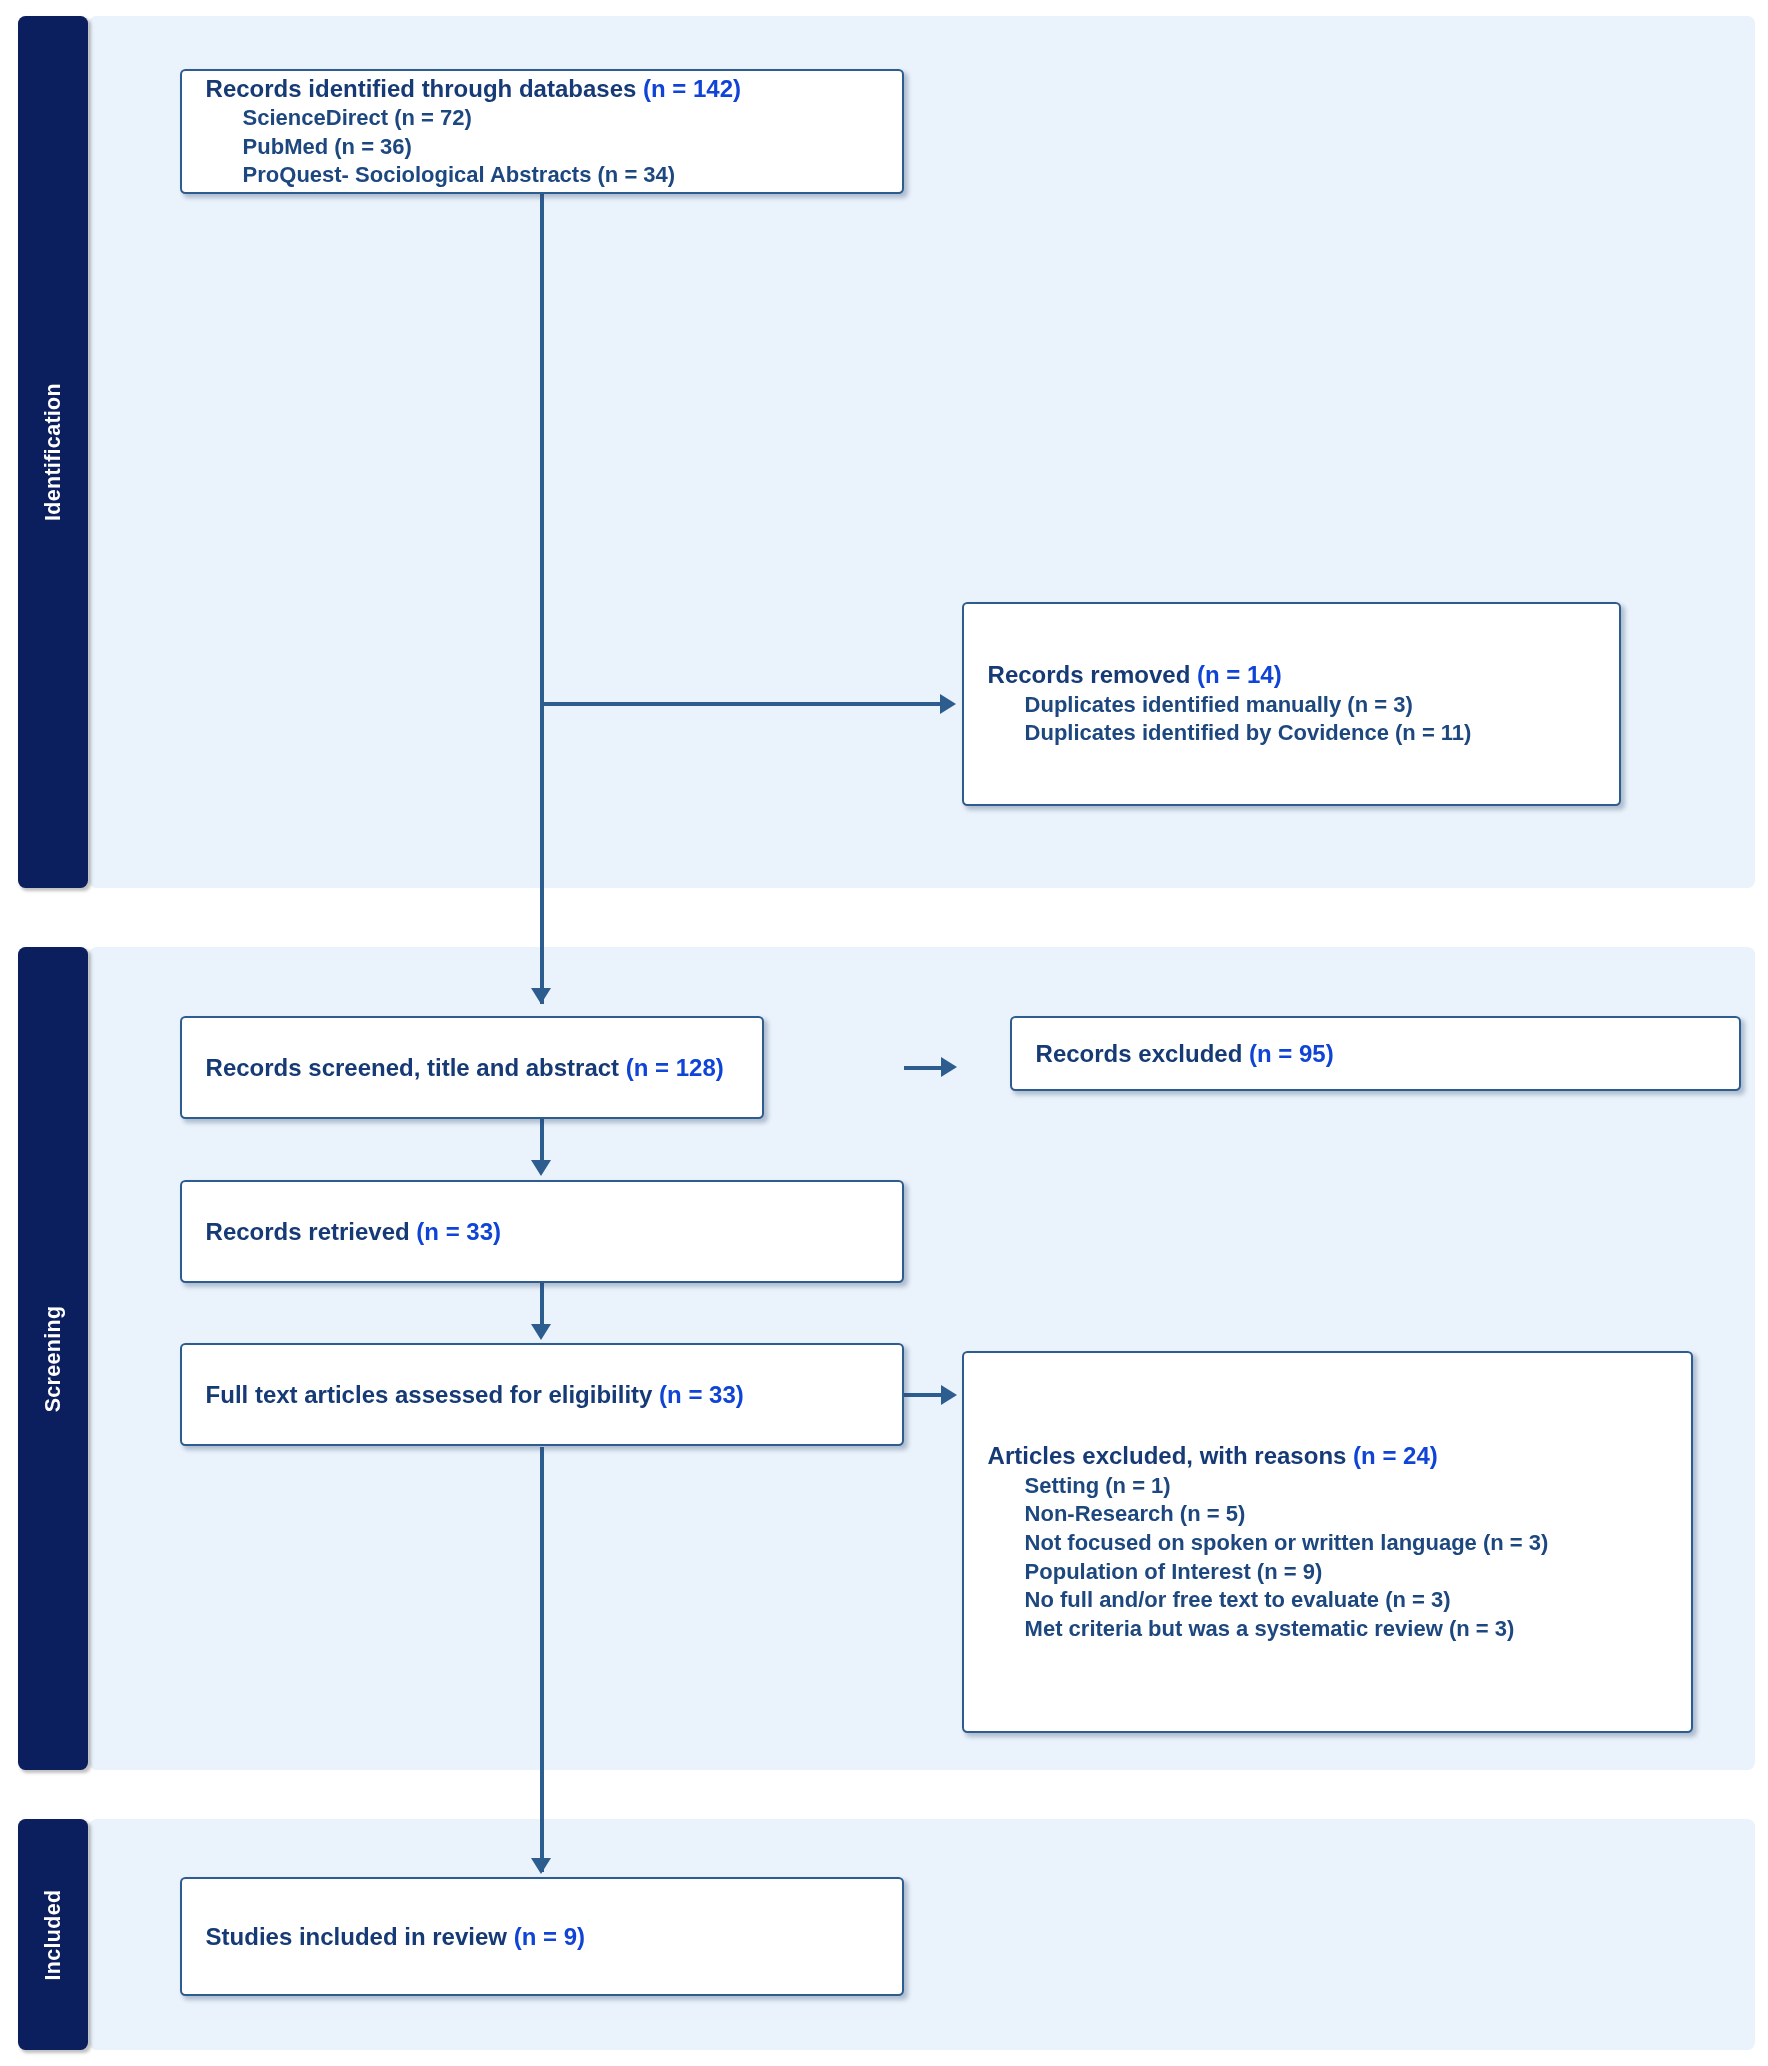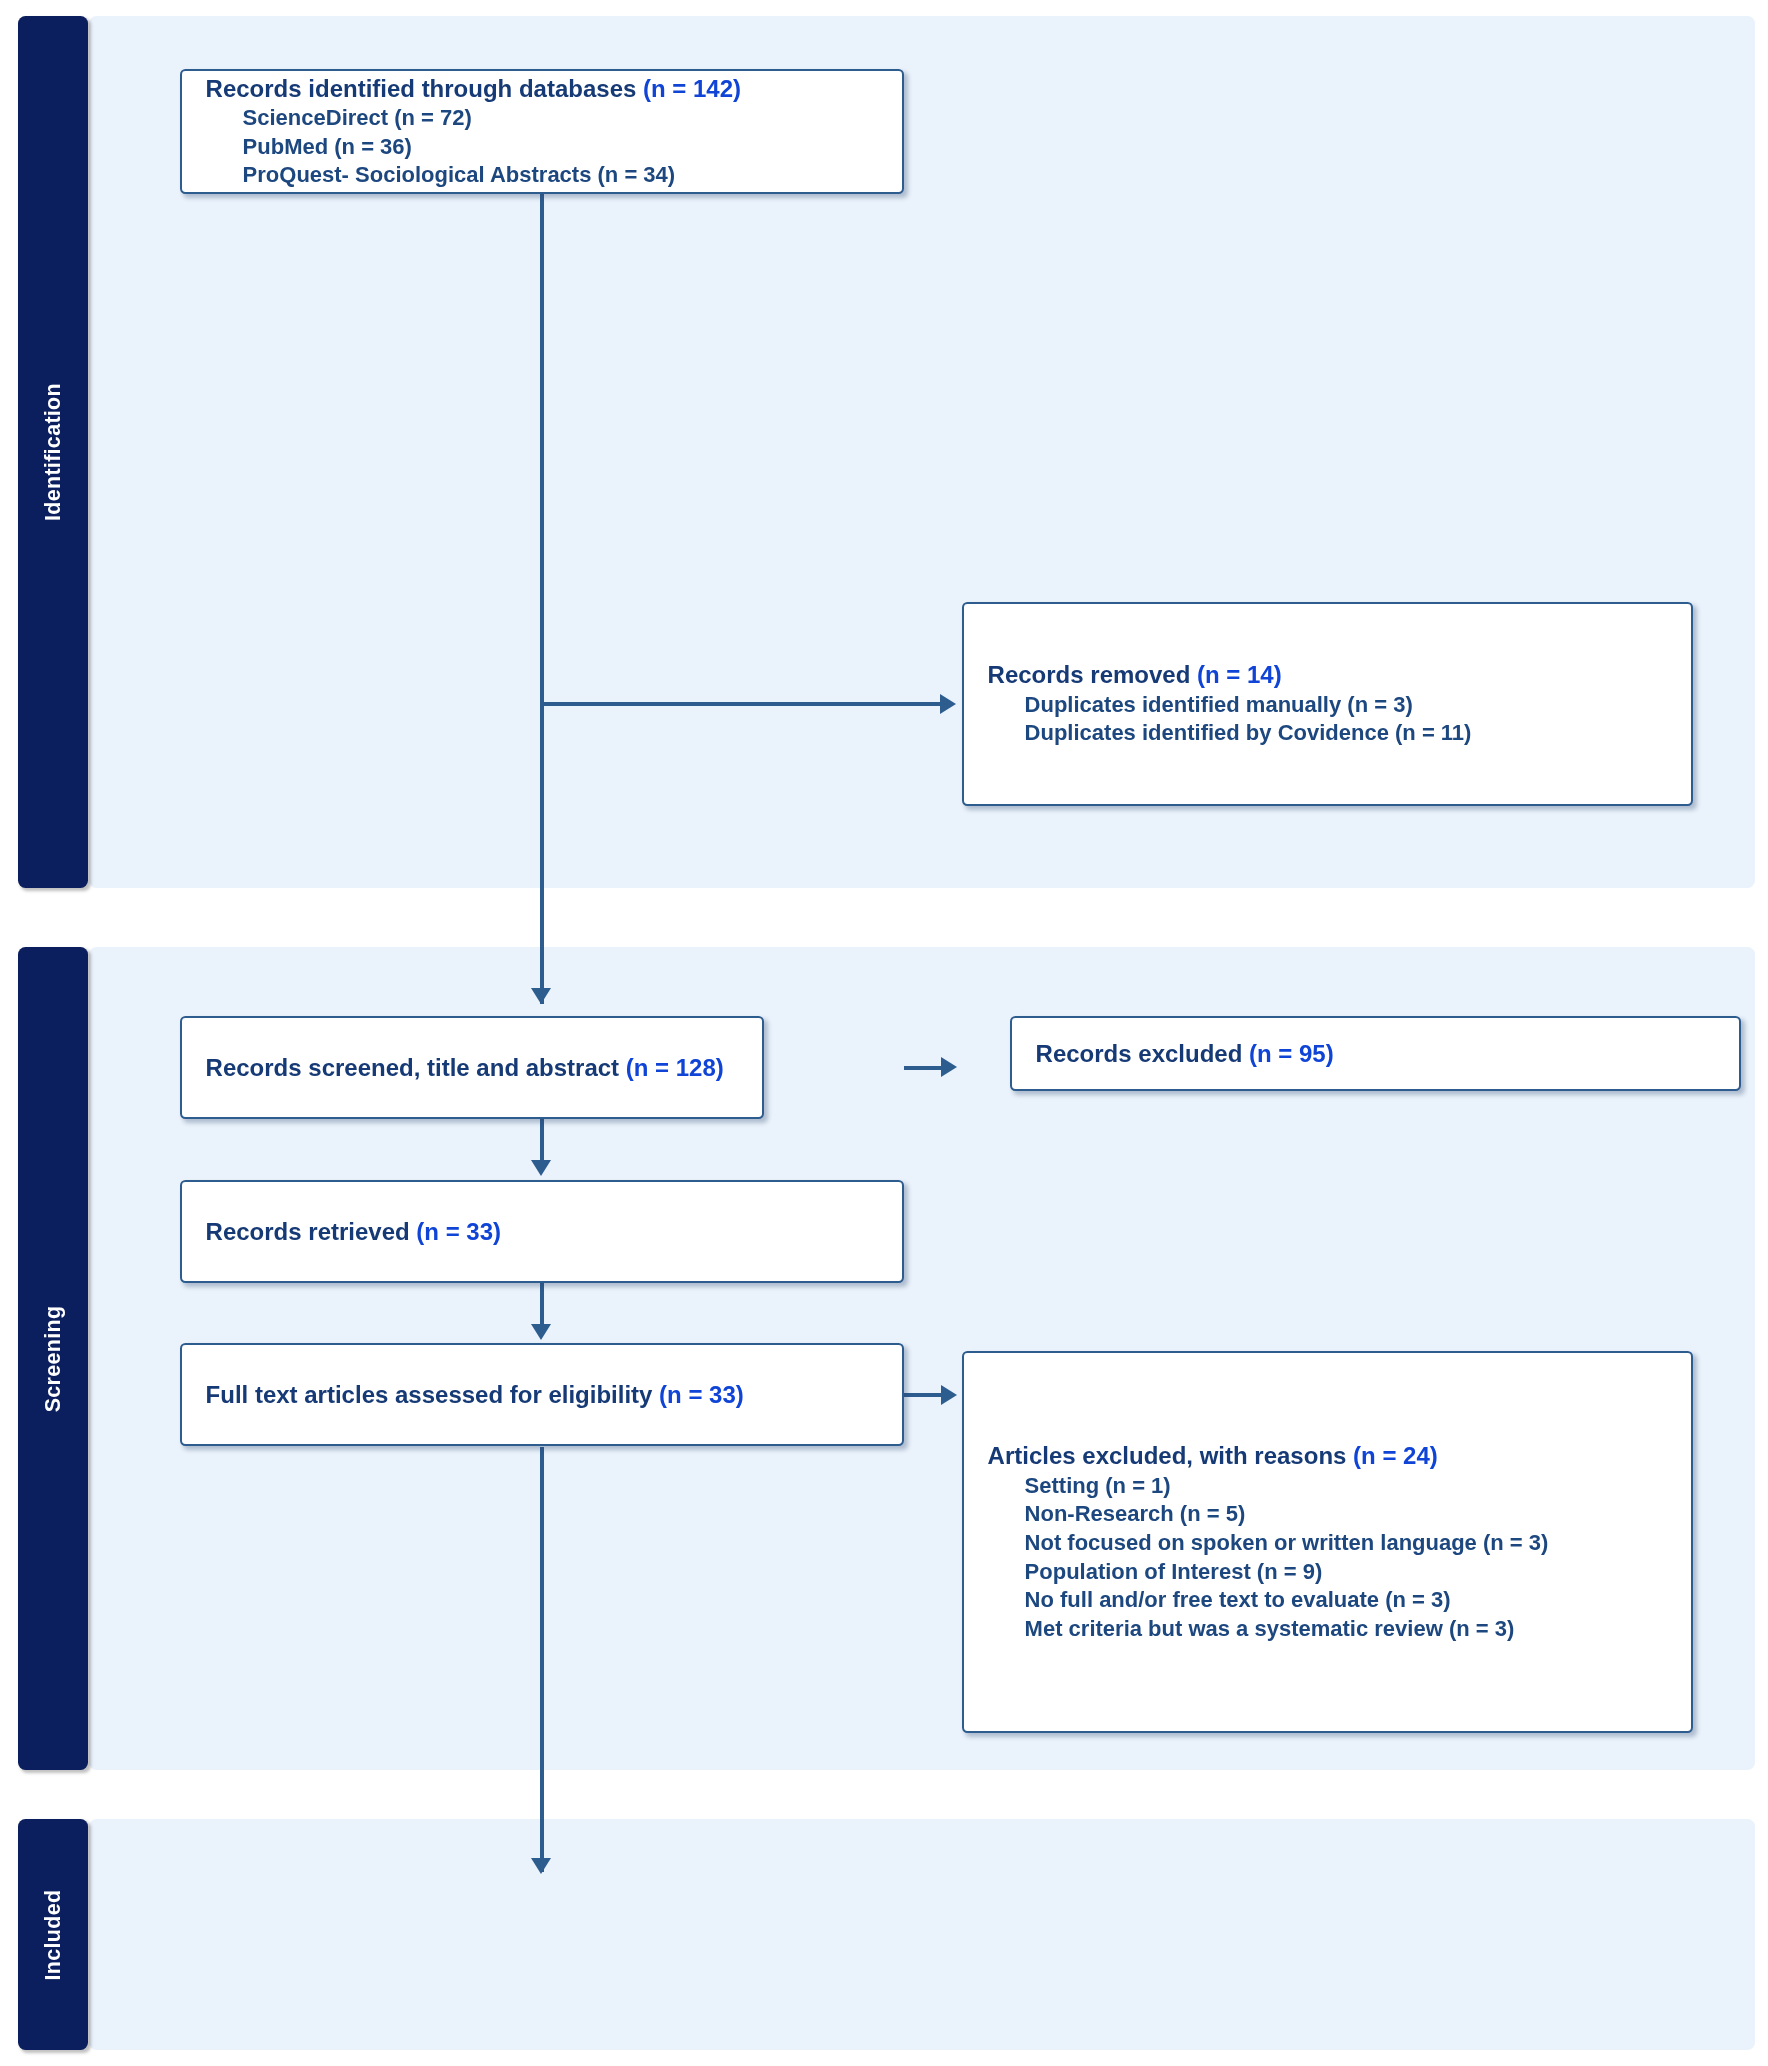--- a/index.html
+++ b/index.html
@@ -122,21 +122,21 @@
     <div class="node-inner">
       <div class="line-main">
         <span>Records identified through databases </span><span class="n">(n = 142)</span>
       </div>
       <div class="line-sub">ScienceDirect (n = 72)</div>
       <div class="line-sub">PubMed (n = 36)</div>
       <div class="line-sub">ProQuest- Sociological Abstracts (n = 34)</div>
     </div>
   </div>
 
-  <div class="node" style="left:962px; top:602px; width:731px; height:204px;">
+  <div class="node" style="left:962px; top:602px; width:659px; height:204px;">
     <div class="node-inner">
       <div class="line-main">
         <span>Records removed </span><span class="n">(n = 14)</span>
       </div>
       <div class="line-sub">Duplicates identified manually (n = 3)</div>
       <div class="line-sub">Duplicates identified by Covidence (n = 11)</div>
     </div>
   </div>
 
   <div class="conn conn-v" style="left:540px; top:193px; height:811px;"></div>
@@ -209,15 +209,22 @@
   <div class="arrow-right" style="left:941px; top:1385px;"></div>
 
   <div class="conn conn-v" style="left:540px; top:1447px; width:3.8px; height:425px;"></div>
   <div class="arrow-down" style="left:531px; top:1858px;"></div>
 
   <div class="band" style="left:89px; top:1819px; width:1666px; height:231px;"></div>
   <div class="band-tab" style="left:17.7px; top:1819px; height:231px;">
     <span>Included</span>
   </div>
 
+  <div class="node" style="left:180px; top:1877px; width:724px; height:119px;">
+    <div class="node-inner">
+      <div class="line-main">
+        <span>Studies included in review </span><span class="n">(n = 9)</span>
+      </div>
+    </div>
+  </div>
 
 </div>
 
 
 </body></html>

